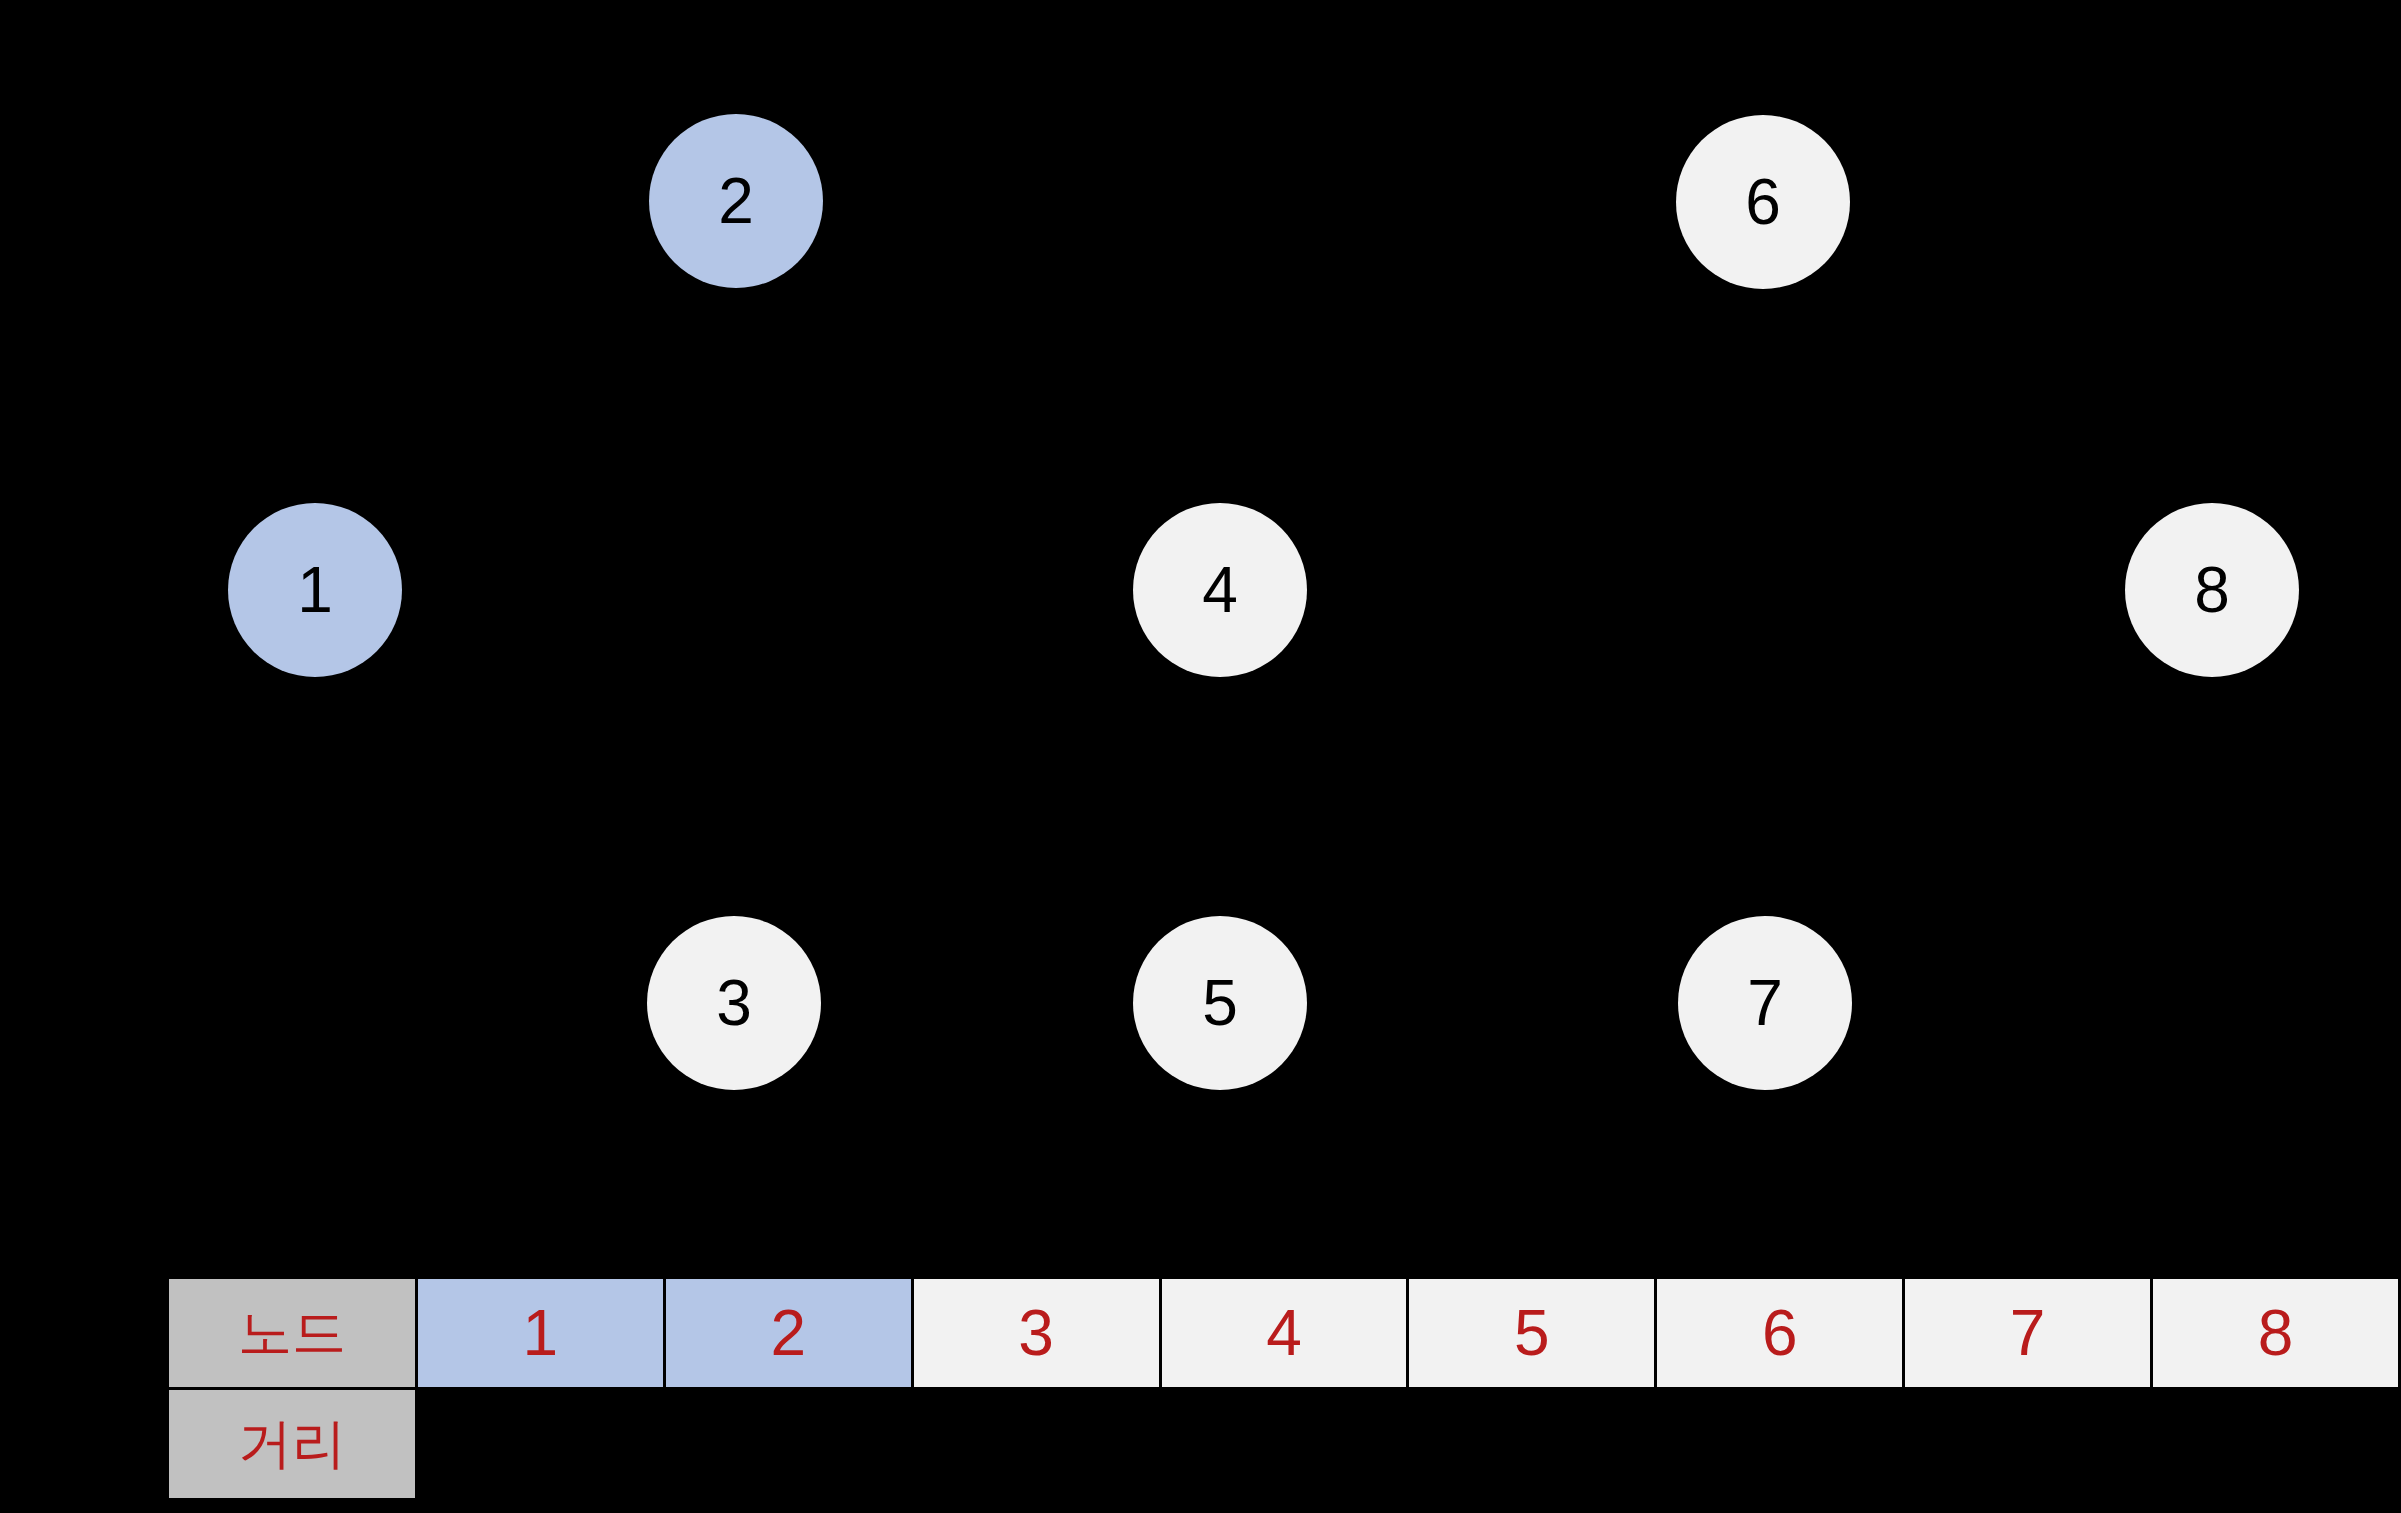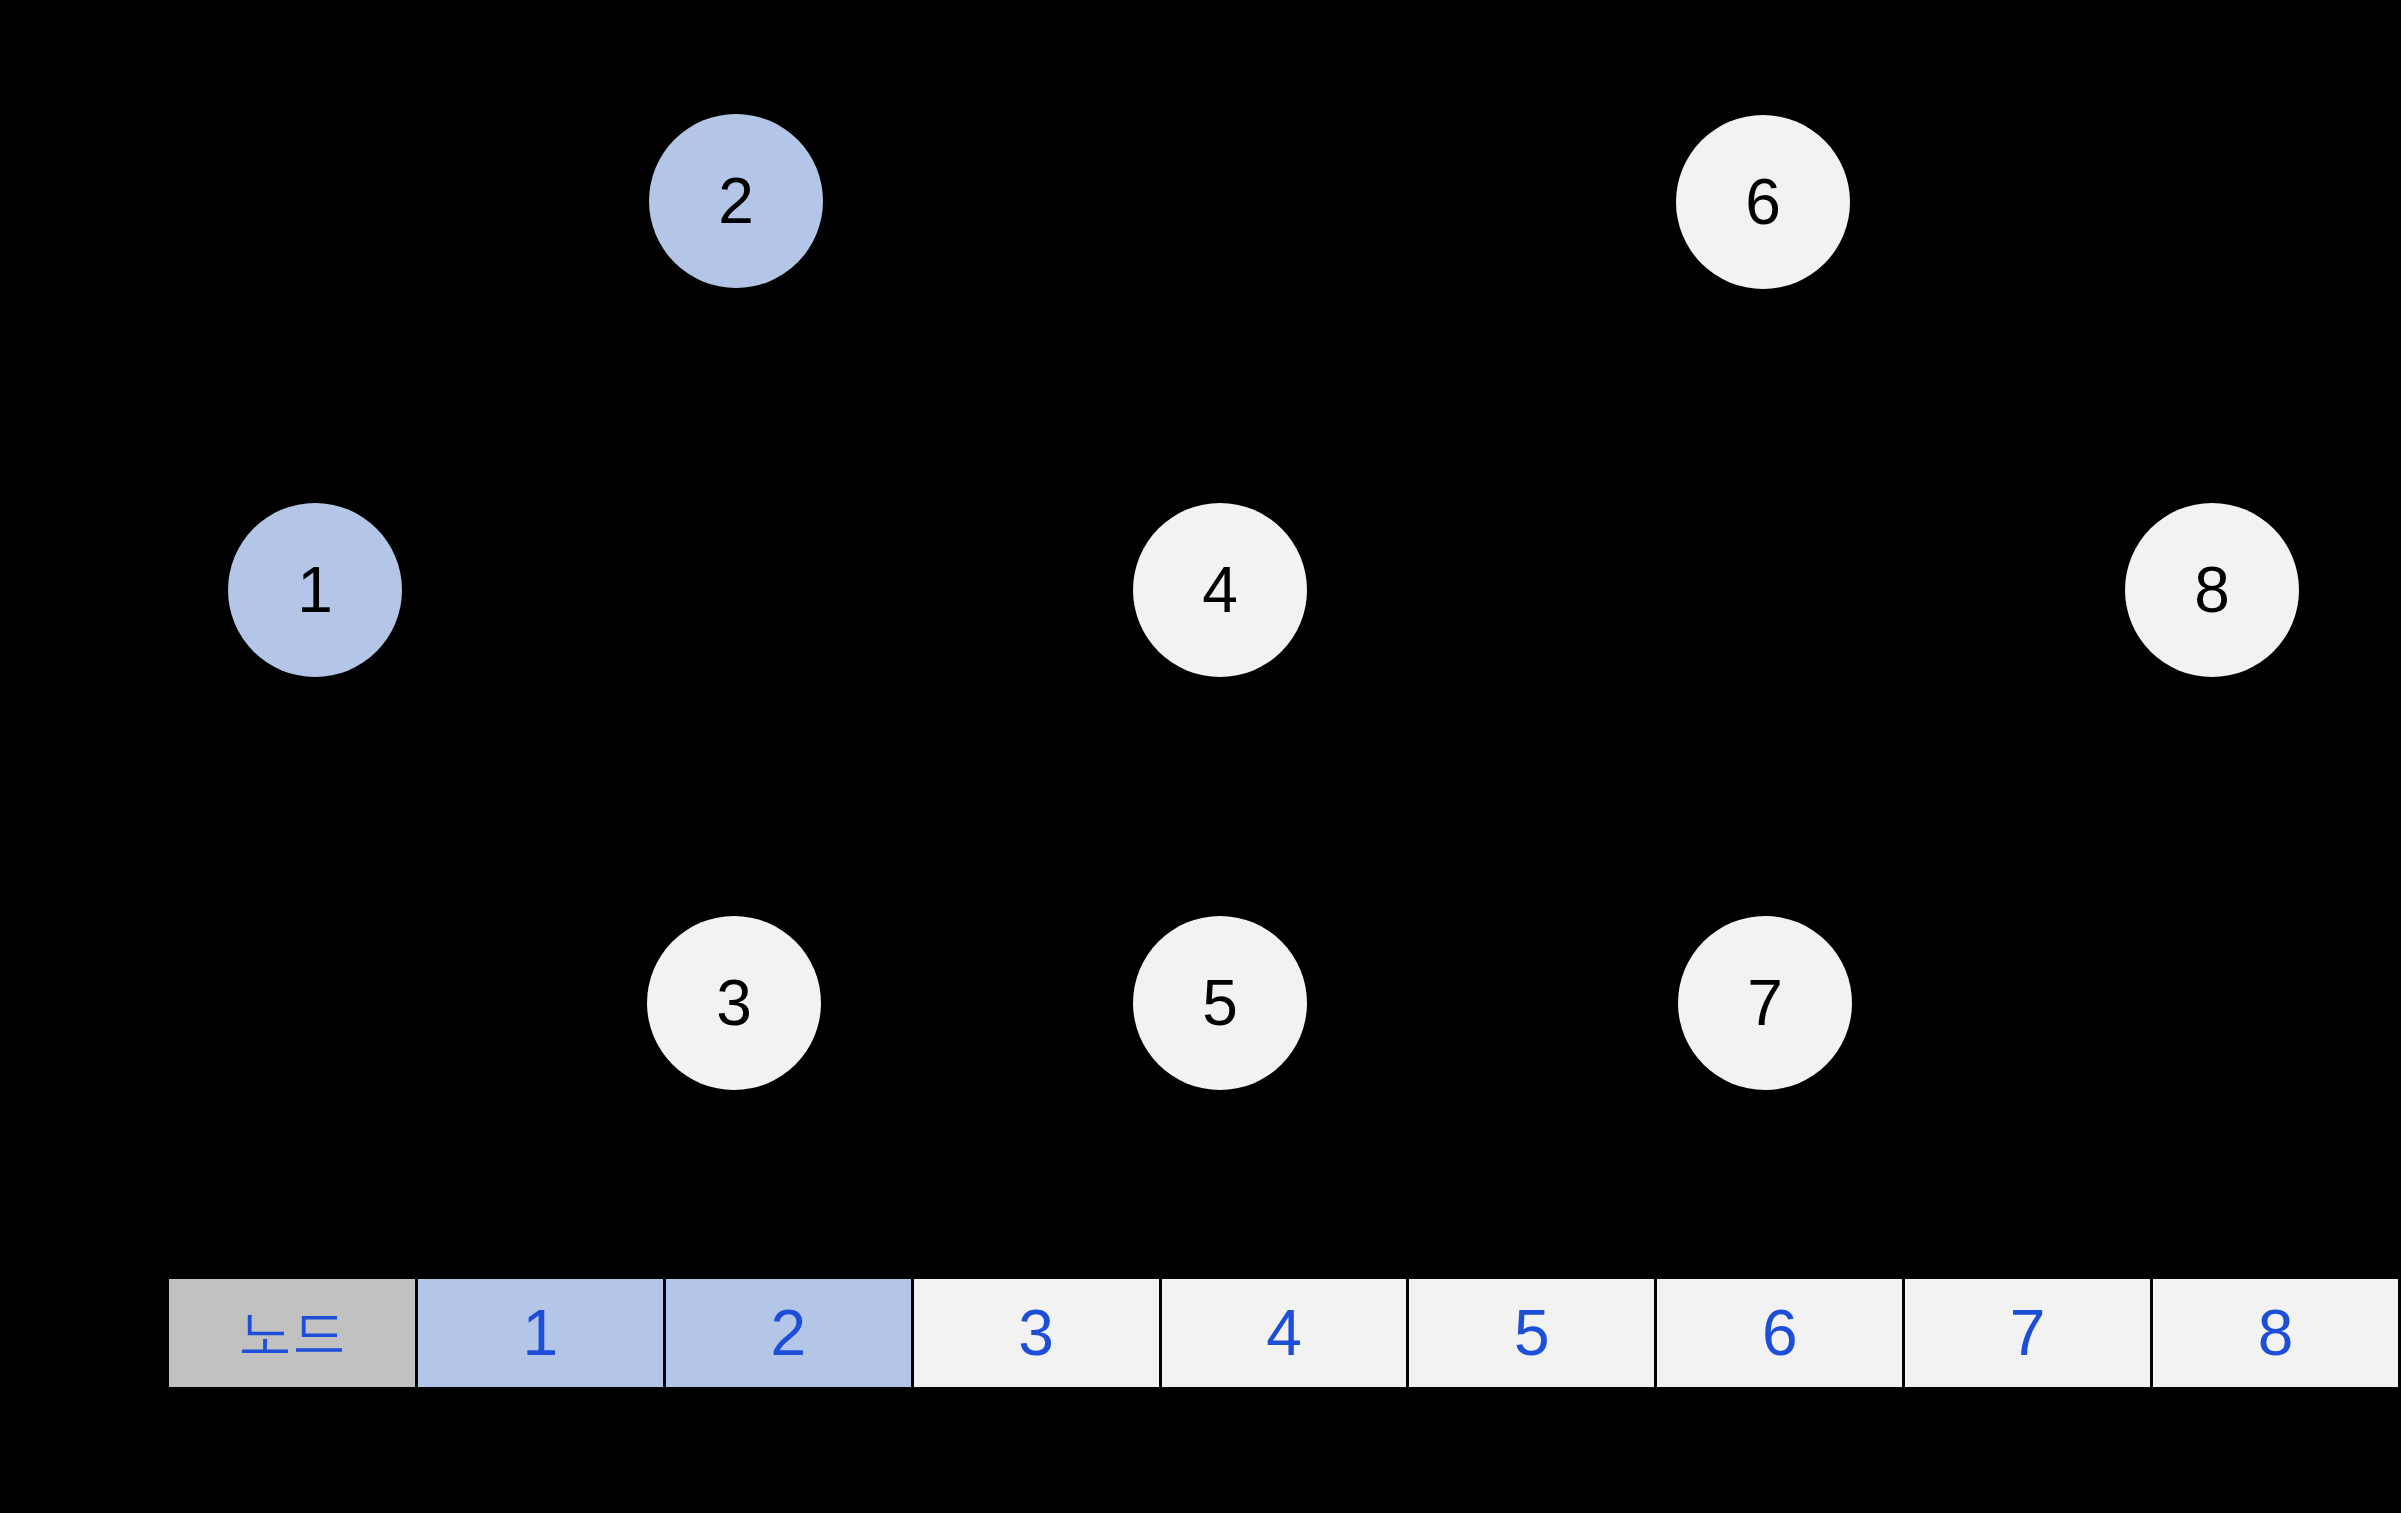--- a/index.html
+++ b/index.html
@@ -48,21 +48,21 @@
     left: 166px;
     top: 1276px;
     border-collapse: collapse;
     table-layout: fixed;
   }
   .dist-table td, .dist-table th {
     padding: 0;
     text-align: center;
     vertical-align: middle;
     height: 108px;
-    color: #1d4ed8;
+    color: #b91c1c;
     overflow: hidden;
   }
   .col-head { width: 249px; }
   .col-data { width: 248px; }
   .rowhead {
     background: #c1c1c1;
     border: 3.4px solid #000000;
     font-size: 54px;
     font-weight: normal;
   }
@@ -125,17 +125,28 @@
         <th class="rowhead">노드</th>
         <td class="cell blue">1</td>
         <td class="cell blue">2</td>
         <td class="cell white">3</td>
         <td class="cell white">4</td>
         <td class="cell white">5</td>
         <td class="cell white">6</td>
         <td class="cell white">7</td>
         <td class="cell white">8</td>
       </tr>
+      <tr>
+        <th class="rowhead">거리</th>
+        <td class="cell ghost"></td>
+        <td class="cell ghost"></td>
+        <td class="cell ghost"></td>
+        <td class="cell ghost"></td>
+        <td class="cell ghost"></td>
+        <td class="cell ghost"></td>
+        <td class="cell ghost"></td>
+        <td class="cell ghost"></td>
+      </tr>
     </tbody>
   </table>
 
 </div>
 
 
 </body></html>

